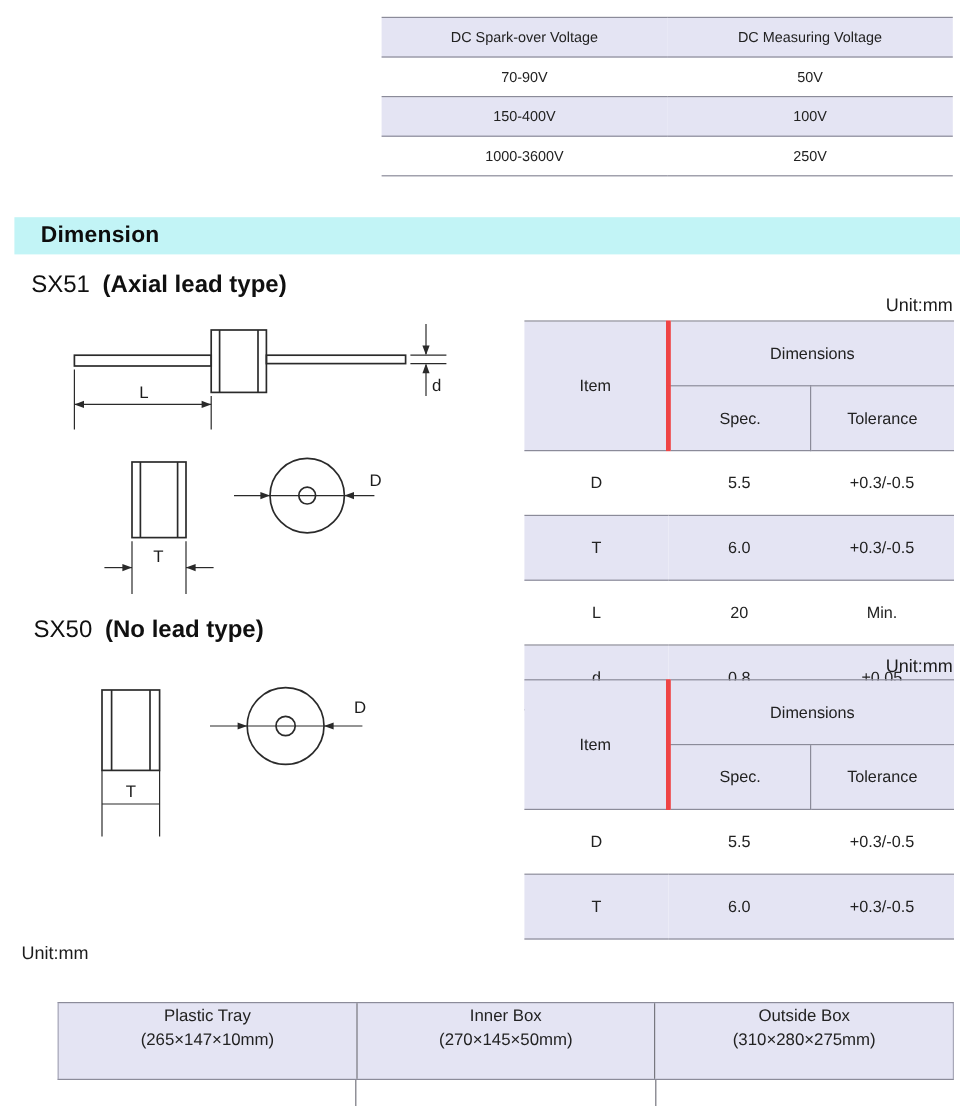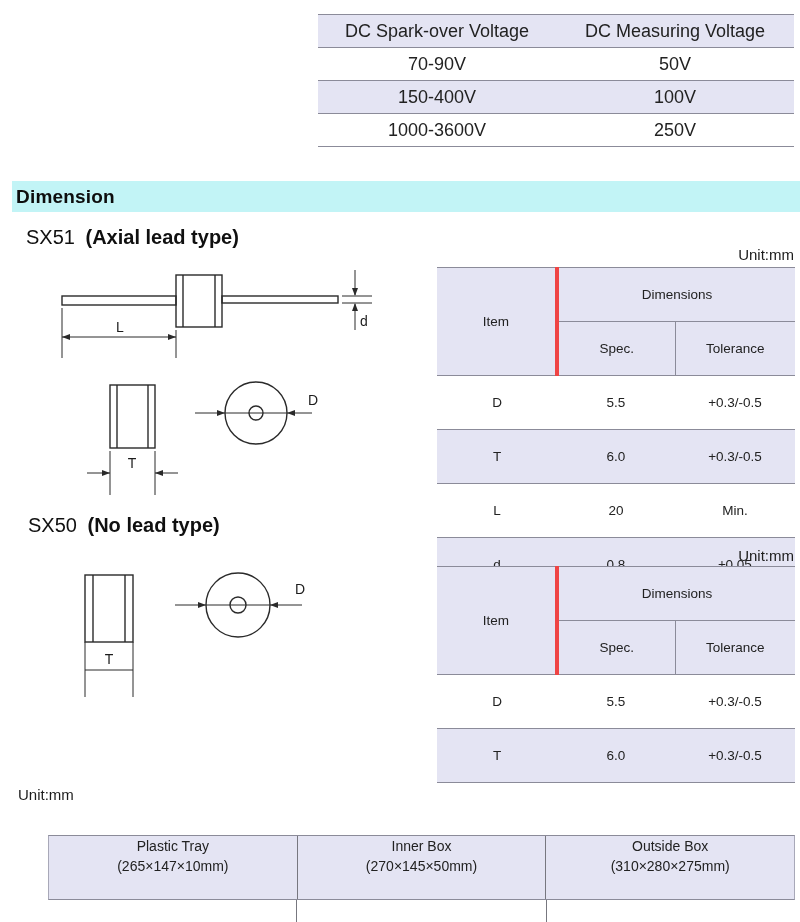--- a/index.html
+++ b/index.html
@@ -6,36 +6,36 @@
   body { font-family:"Liberation Sans", sans-serif; background:#ffffff; }
   #page {
     position:relative; width:800px; height:922px; background:#ffffff;
     overflow:hidden; color:#1c1c1c;
   }
 
   
   .band {
     position:absolute; left:12px; width:788px; height:31px;
     background:#c2f4f6; display:flex; align-items:center;
-    box-sizing:border-box; padding-left:4px;
+    box-sizing:border-box; padding-left:22px;
   }
   .band .band-title { font-size:19px; font-weight:700; color:#0d0d0d; letter-spacing:0.2px; }
 
   
   .model-heading { position:absolute; font-size:20px; color:#101010; white-space:nowrap; }
   .model-heading .model { font-weight:400; }
   .model-heading .type { font-weight:700; margin-left:5px; }
 
   .unit-label { position:absolute; font-size:15px; color:#1c1c1c; }
 
   
   table.v-table {
     position:absolute; left:318px; top:14px; width:476px;
     border-collapse:collapse; table-layout:fixed;
-    font-size:18px; color:#222;
+    font-size:12px; color:#222;
     border-top:1px solid #8b8b99; border-bottom:1px solid #8b8b99;
   }
   table.v-table td { text-align:center; height:32px; padding:0; border-bottom:1px solid #8b8b99; }
   table.v-table tr.hdr td { background:#e4e4f3; }
   table.v-table tr.alt td { background:#e4e4f3; }
 
   
   table.dim-table {
     position:absolute; left:437px; width:358px;
     border-collapse:collapse; table-layout:fixed;

